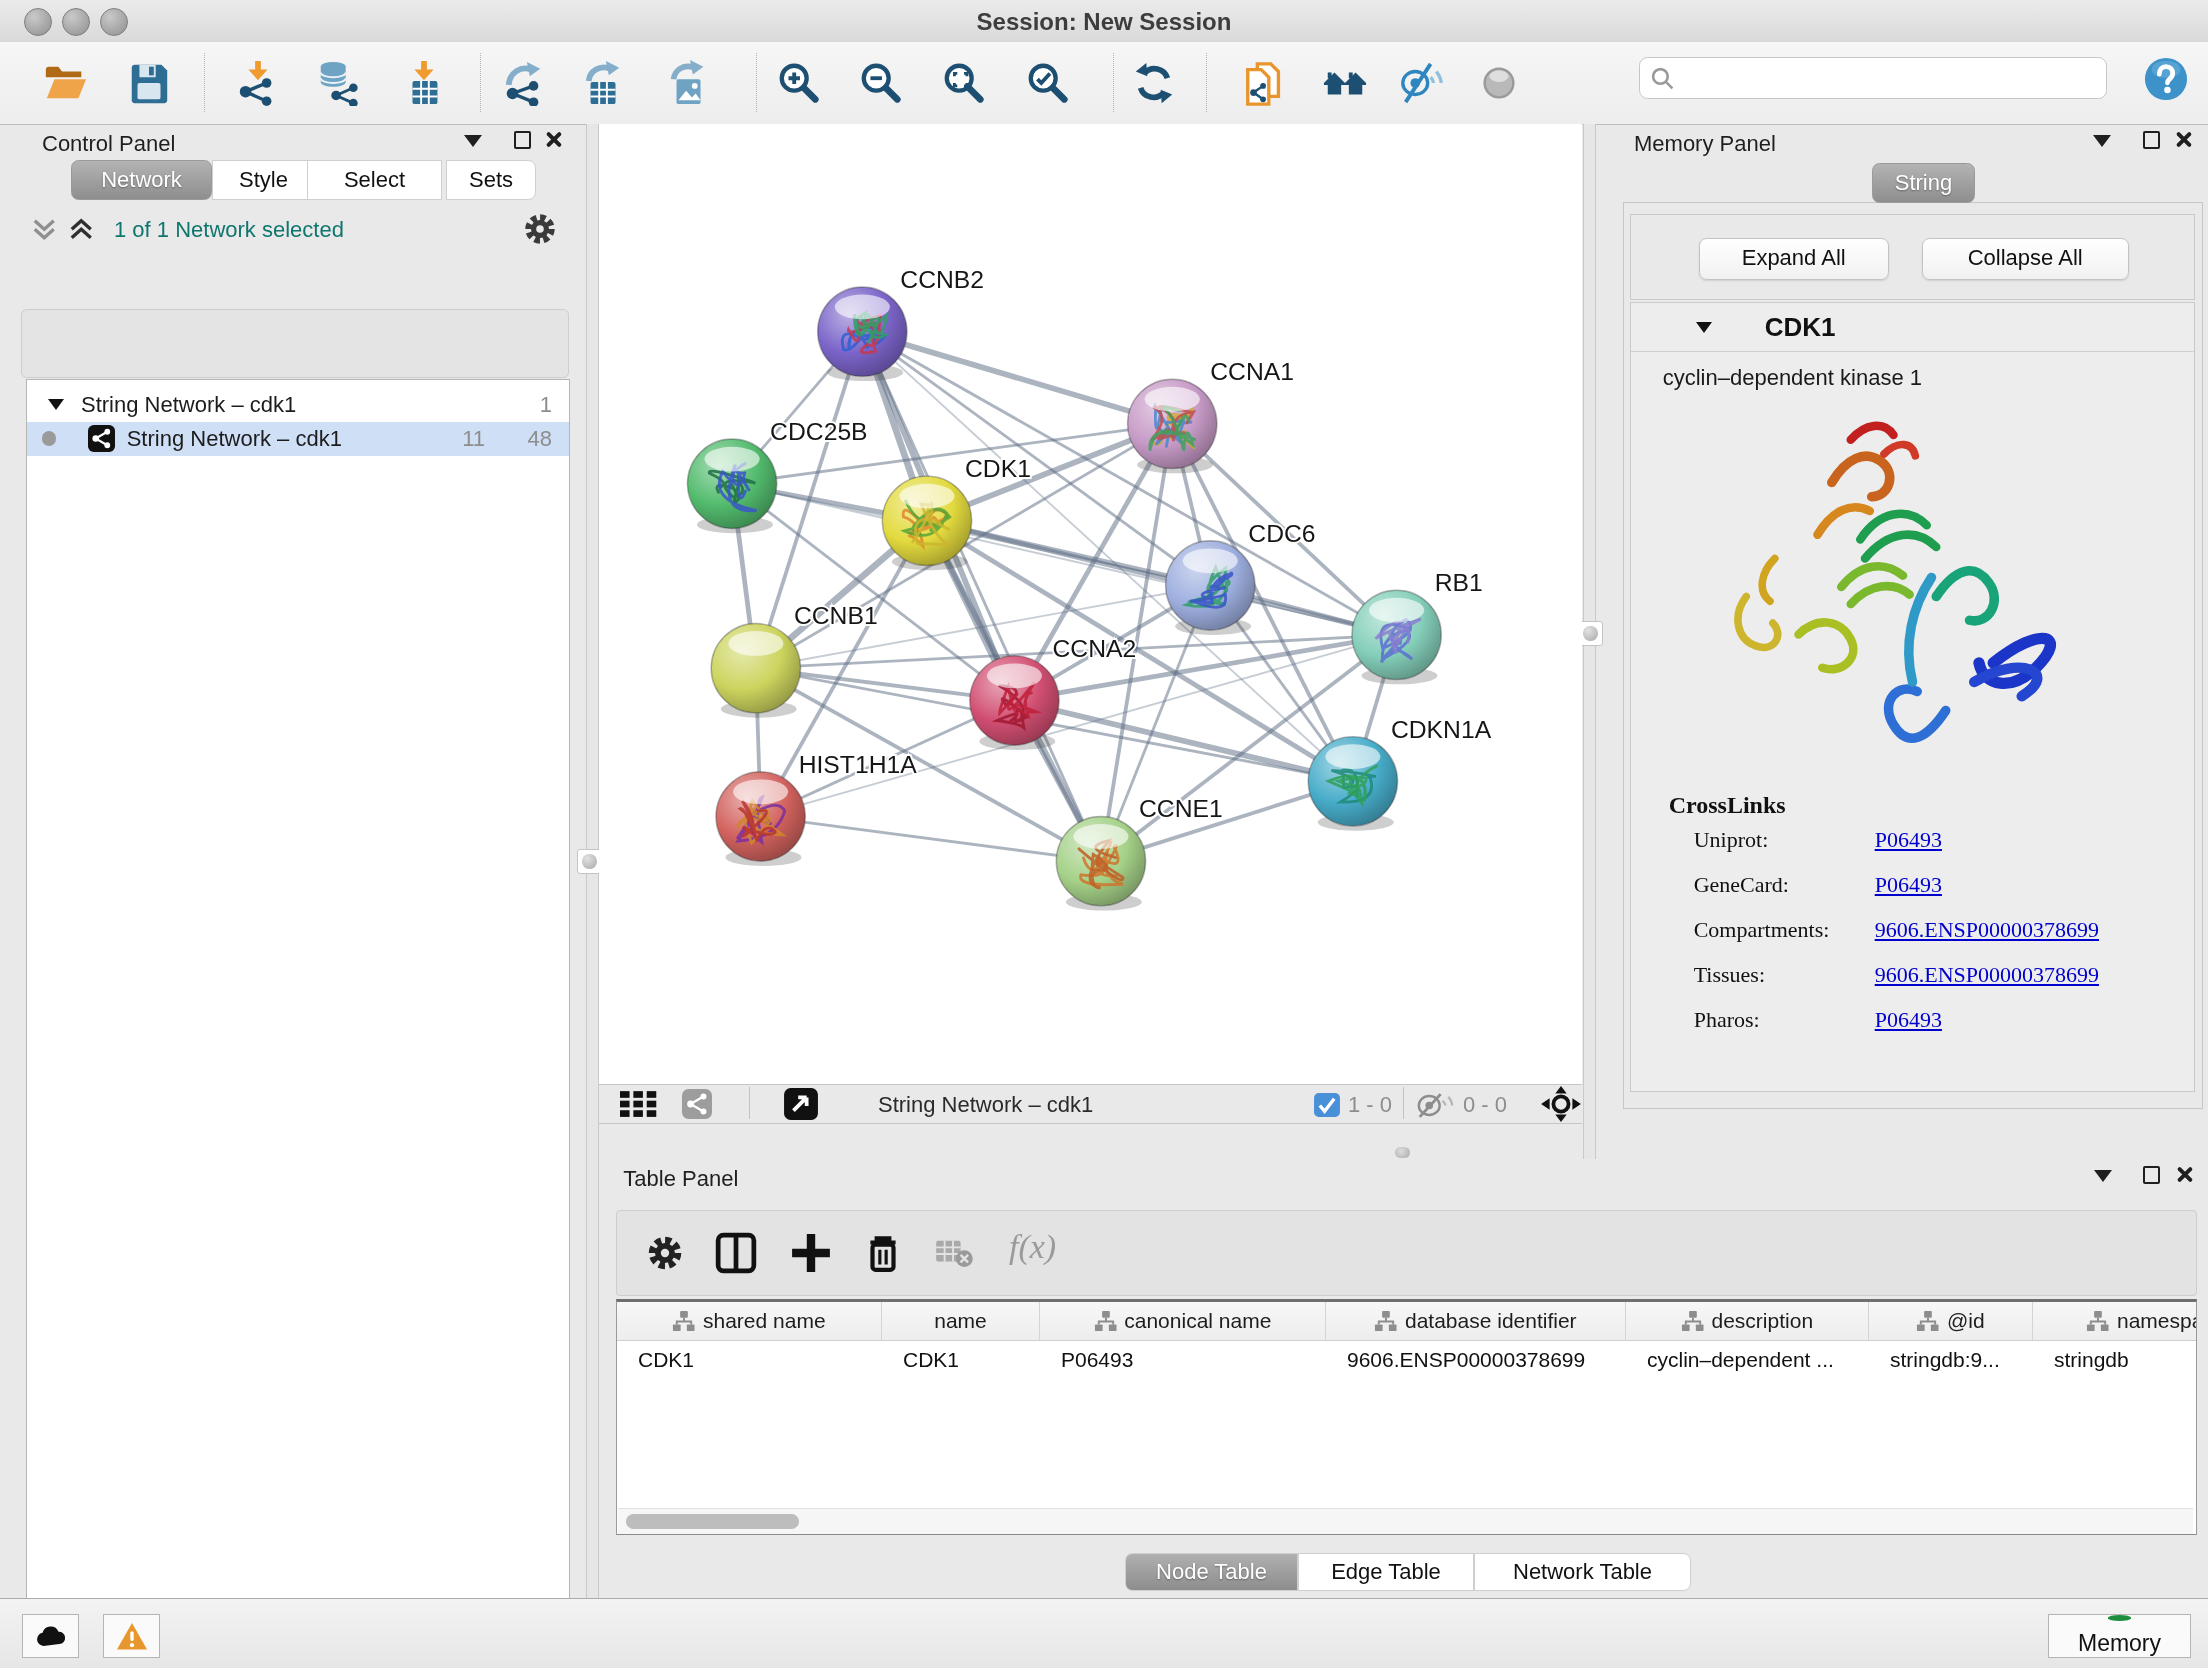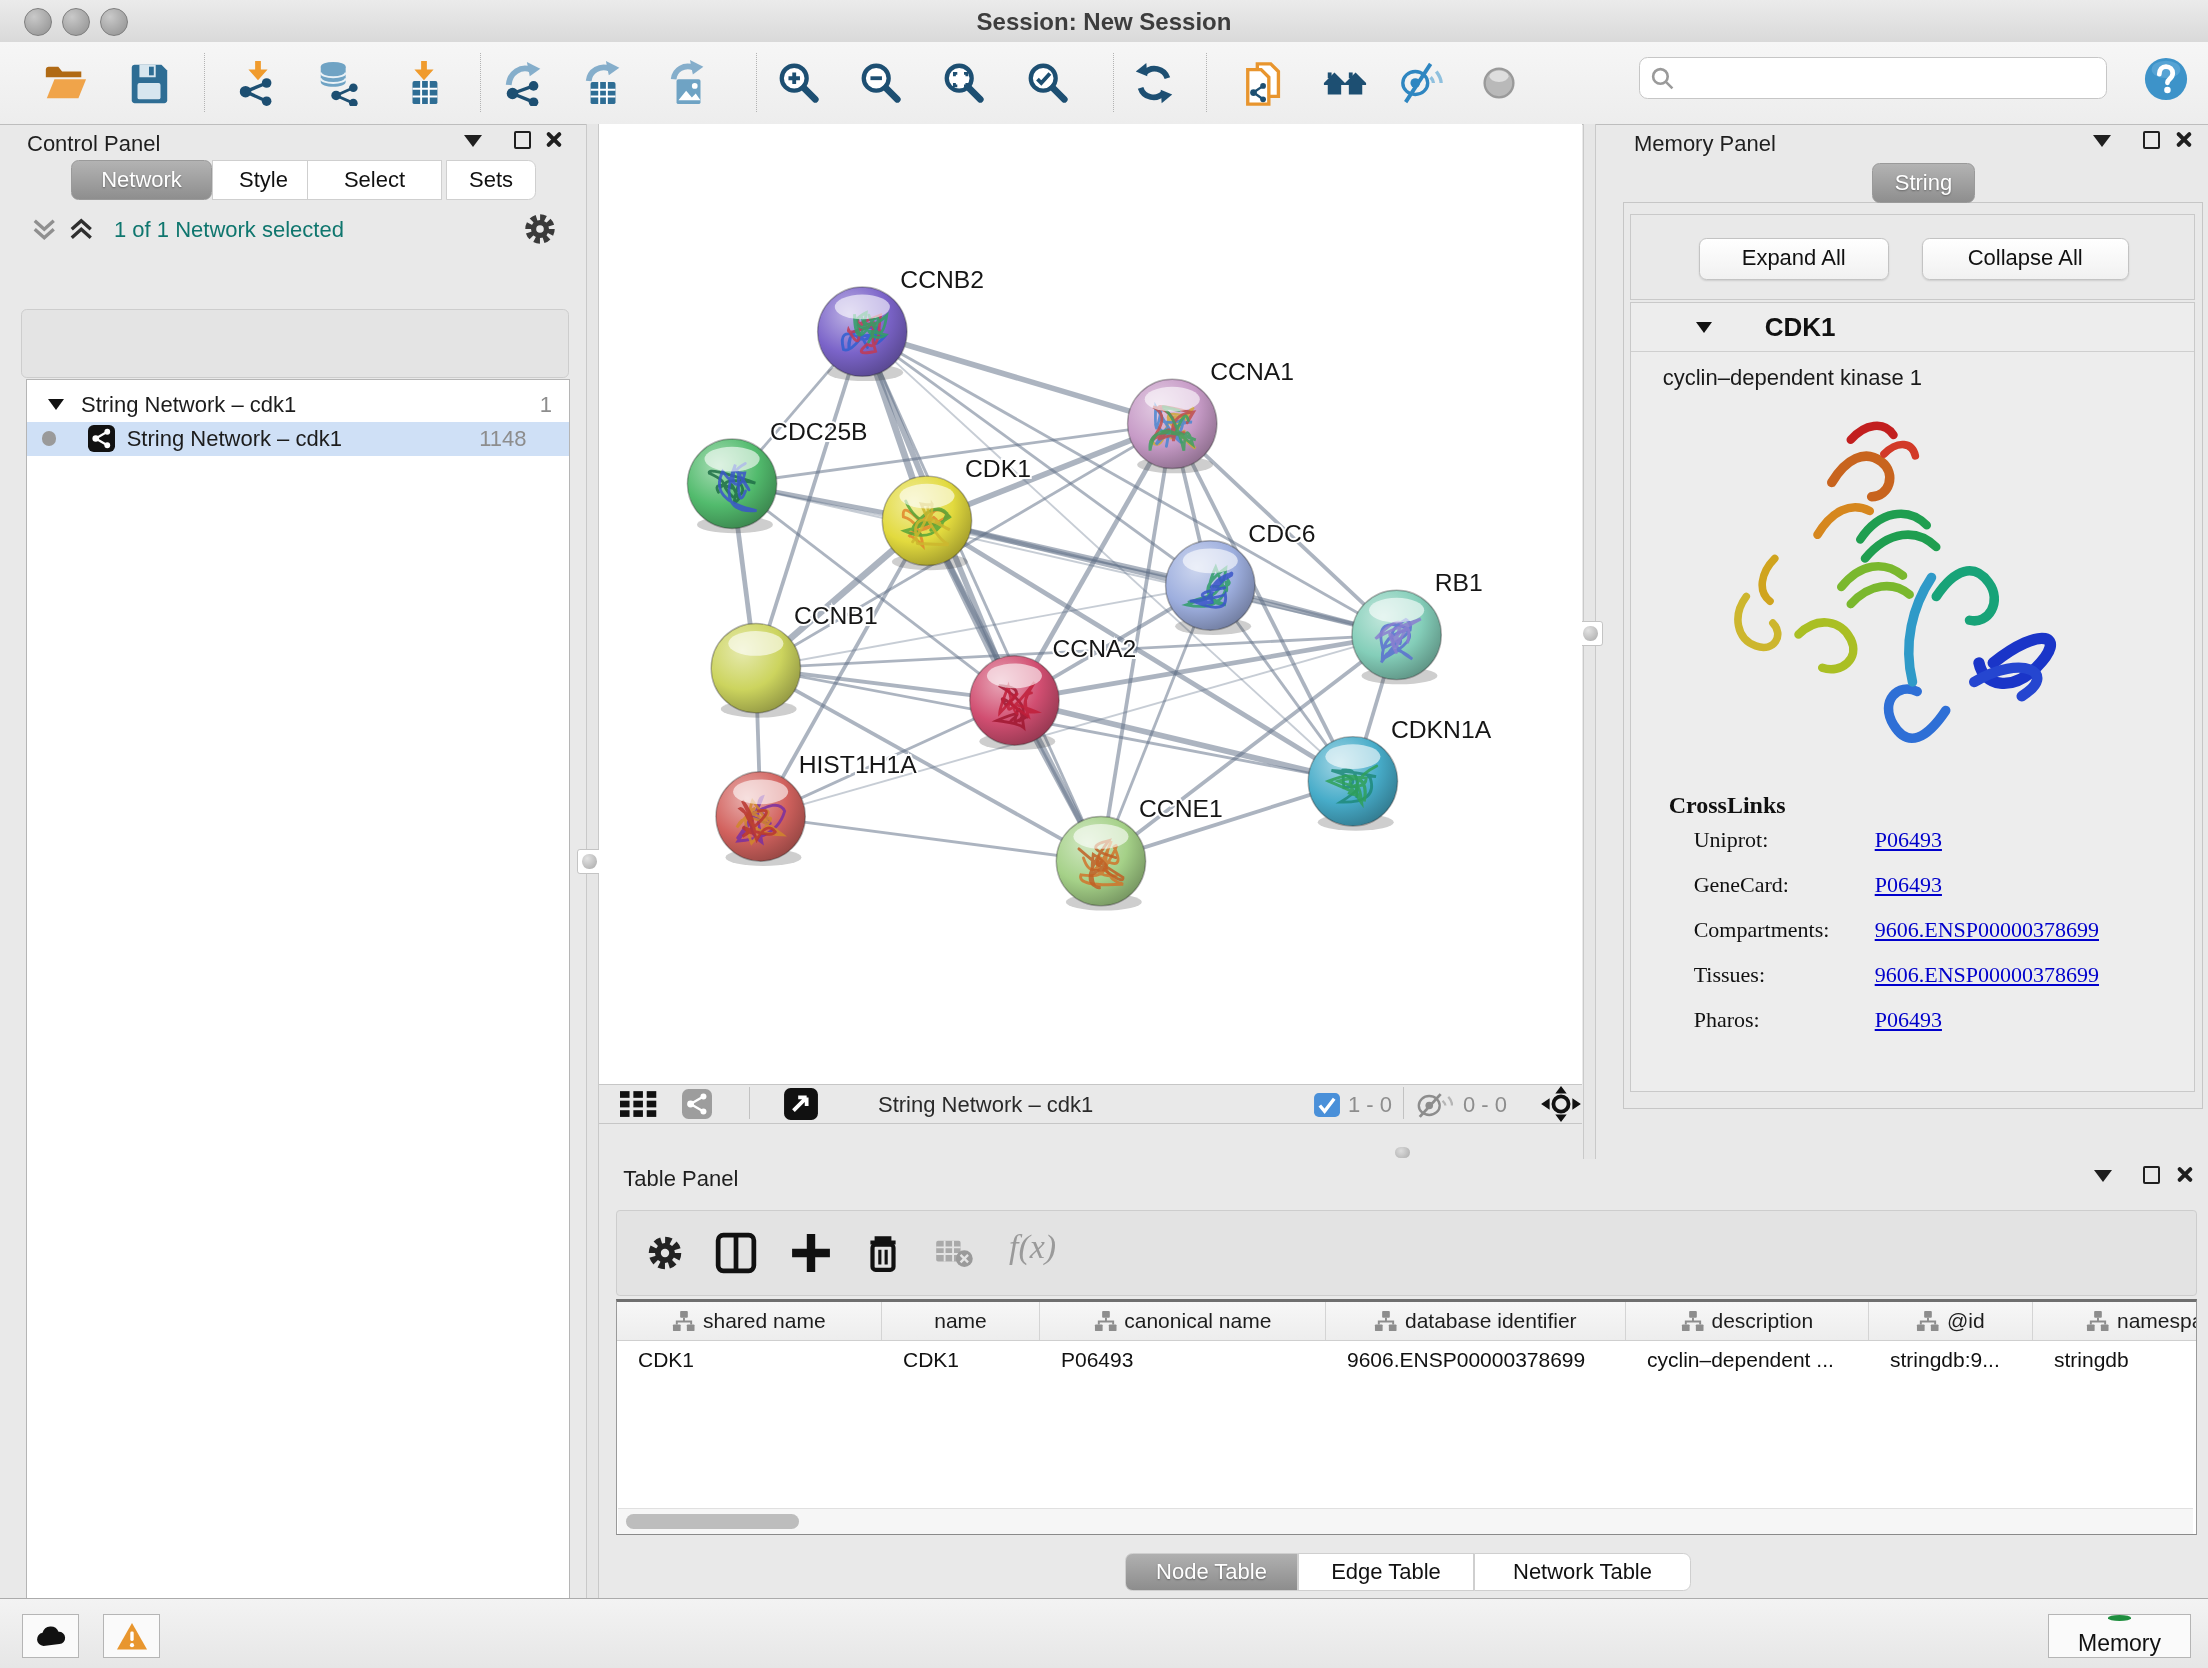--- a/index.html
+++ b/index.html
@@ -238,21 +238,21 @@
     </div>
     <svg class="tbi" style="left:2143px;top:14.3px" viewBox="0 0 48 48">
         <circle cx="24" cy="24" r="22" fill="#3d93c9"></circle>
         <ellipse cx="24" cy="14" rx="15" ry="9" fill="#6cb1dc" opacity=".55"></ellipse>
         <path d="M17 19c0-5 3-8 7-8s7 3 7 7c0 6-5.5 5.5-5.5 10" fill="none" stroke="#fff" stroke-width="5" stroke-linecap="round"></path>
         <circle cx="25.5" cy="35.5" r="3.4" fill="#fff"></circle>
       </svg>
   </div>
 
   <div class="abs" style="left:0;top:124px;width:586px;height:1474px">
-    <div class="abs" style="left:27px;top:6.7px"><span class="panel-title">Control Panel</span></div>
+    <div class="abs" style="left:42px;top:6.7px"><span class="panel-title">Control Panel</span></div>
     <span class="wc-tri abs" style="left:464px;top:11.4px"></span>
     <span class="wc-sq abs" style="left:514px;top:6.7px"></span>
     <span class="wc-x abs" style="left:544px;top:5.7px"><i></i><i></i></span>
 
     <div id="cp-strip"></div>
     <div class="tab sel" style="left:71px;top:36px;width:141px;border-radius:7.6px">Network</div>
     <div class="tab" style="left:212px;top:36px;width:103px">Style</div>
     <div class="tab" style="left:307px;top:36px;width:135px">Select</div>
     <div class="tab" style="left:446px;top:36px;width:90px;border-radius:0 7.6px 7.6px 0">Sets</div>
 
@@ -279,21 +279,21 @@
         <span style="margin-left:15px;width:14.3px;height:14.3px;border-radius:50%;background:#9a9a9a"></span>
         <svg style="margin-left:32px" width="27" height="27" viewBox="0 0 28 28">
             <rect x="0" y="0" width="28" height="28" rx="6" fill="#111"></rect>
             <circle cx="8" cy="14" r="3.4" fill="#fff"></circle>
             <circle cx="20" cy="7" r="3" fill="#fff"></circle>
             <circle cx="20" cy="21" r="3" fill="#fff"></circle>
             <path d="M8 14l12-7M8 14l12 7" stroke="#fff" stroke-width="2.2"></path>
           </svg>
         <span style="margin-left:11.4px">String Network – cdk1</span>
         <span class="cnt" style="margin-left:auto">11</span>
-        <span class="cnt" style="width:67px;margin-right:0">48</span>
+        <span class="cnt" style="width:67px;text-align:right;margin-right:17px">48</span>
       </div>
     </div>
   </div>
 
   <div class="vdiv" style="left:586px;top:124px;height:1474px"></div>
   <div class="grip" style="left:577px;top:849px">
       <i></i>
     </div>
   <div class="vdiv" style="left:1583px;top:124px;height:1035px"></div>
   <div class="grip" style="left:1578px;top:621px">

